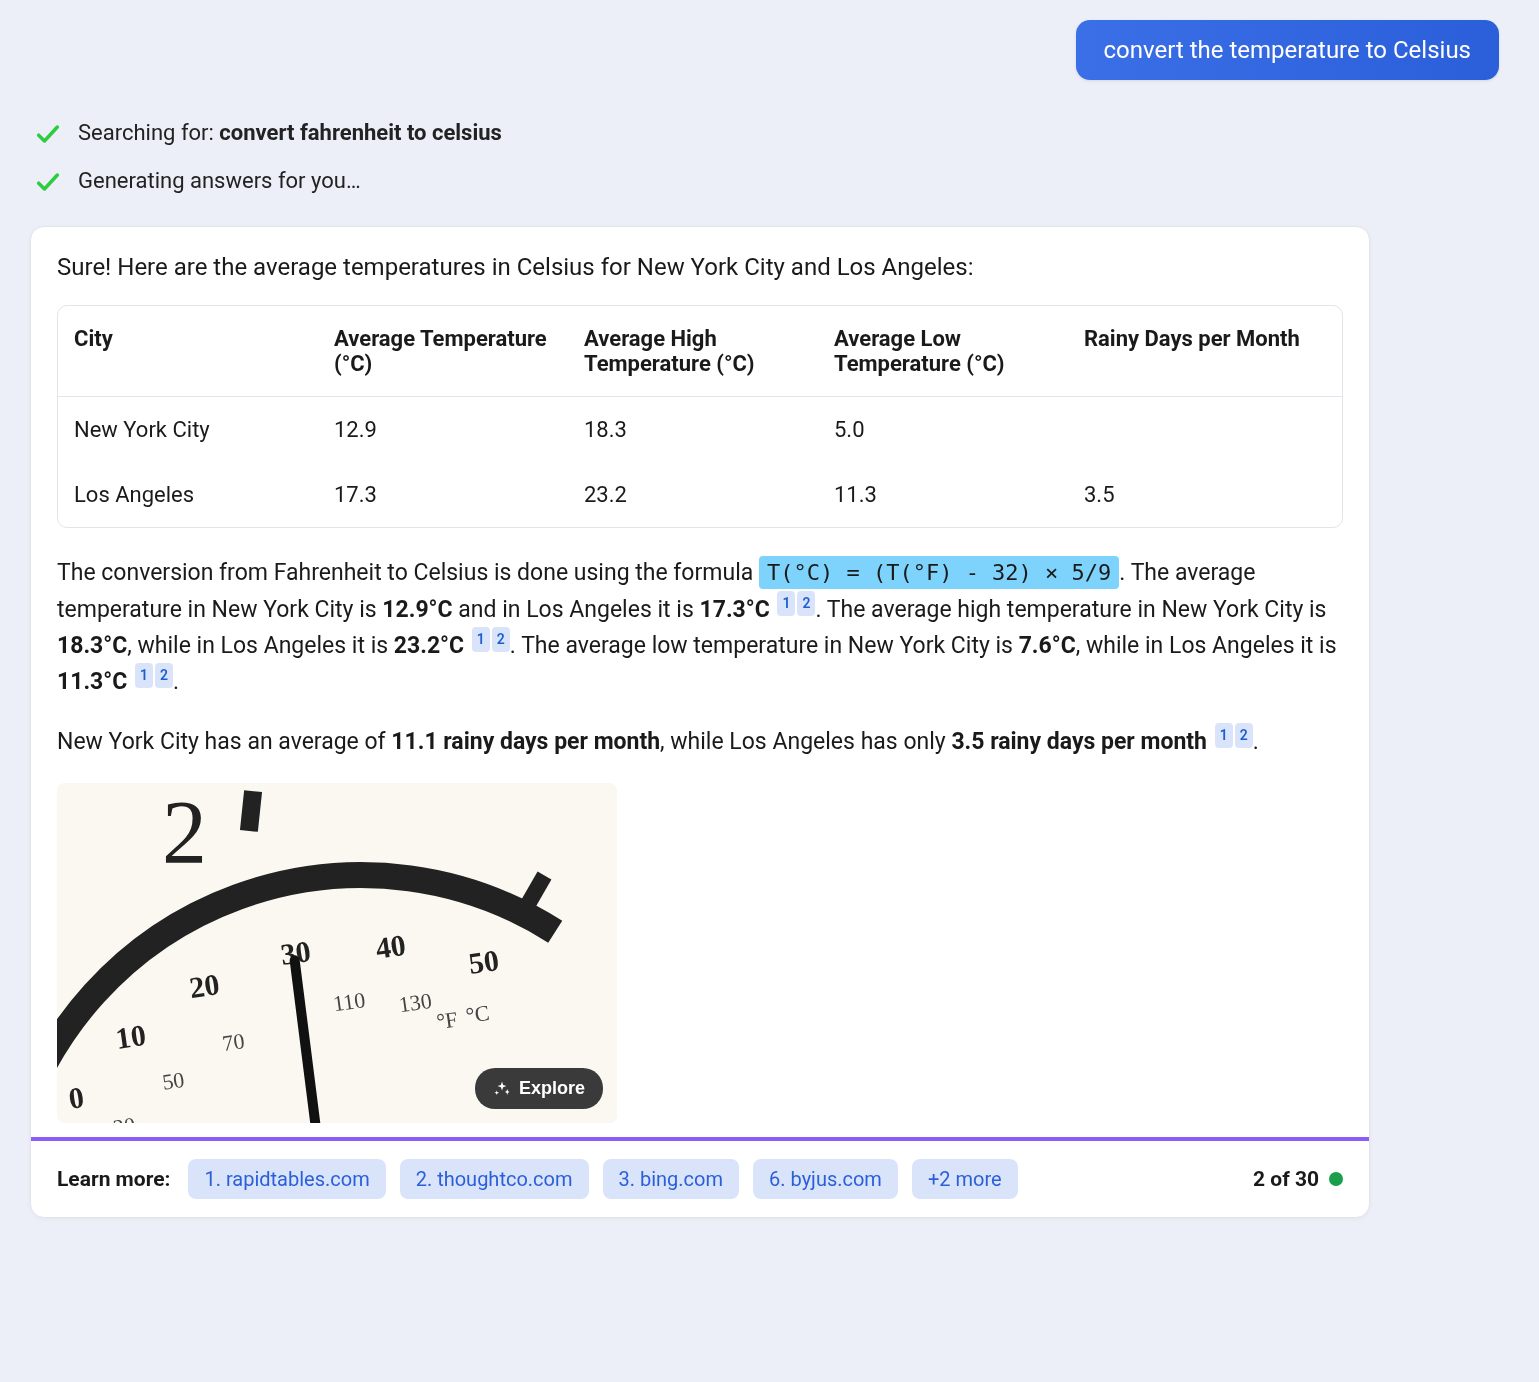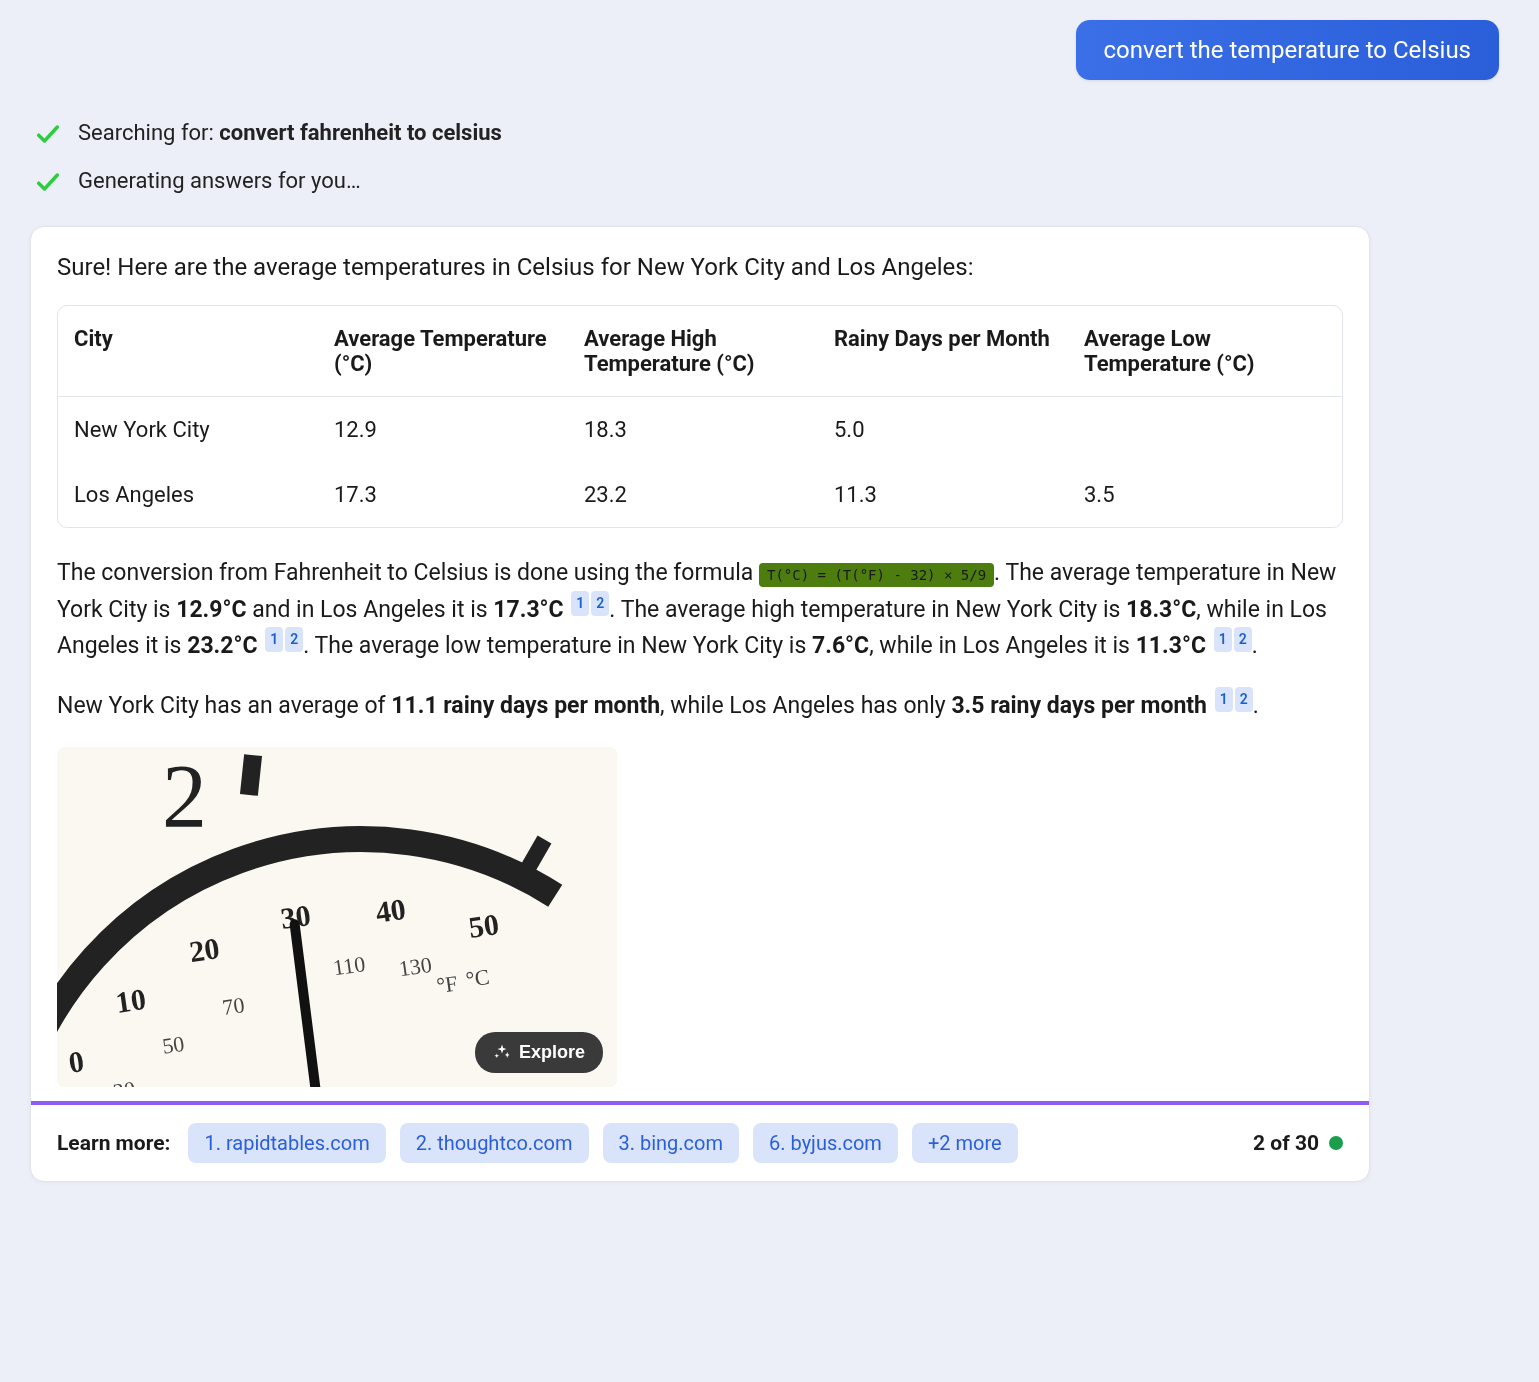--- a/index.html
+++ b/index.html
@@ -48,24 +48,24 @@
   .c0 { width: 260px; }
   .c1 { width: 250px; }
   .c2 { width: 250px; }
   .c3 { width: 250px; }
   .c4 { width: 250px; }
   .head .tbl-cell { font-weight: 700; }
   .para { font-size: 23px; line-height: 1.5; margin-bottom: 24px; }
   .para b { font-weight: 700; }
   code.formula {
     font-family: ui-monospace, SFMono-Regular, Menlo, Consolas, monospace;
-    background: #4d7c0f;
+    background: #7dd3fc;
     padding: 4px 8px;
     border-radius: 4px;
-    font-size: 14px;
+    font-size: 22px;
   }
   .cite {
     display: inline-block;
     background: #d9e4fb;
     color: #1a5fd0;
     font-size: 14px;
     font-weight: 600;
     min-width: 18px;
     text-align: center;
     border-radius: 4px;
@@ -146,22 +146,22 @@
 
 <div class="answer-card">
 
   <div class="intro">Sure! Here are the average temperatures in Celsius for New York City and Los Angeles:</div>
 
   <div class="data-table">
     <div class="tbl-row head">
       <div class="tbl-cell c0">City</div>
       <div class="tbl-cell c1">Average Temperature (°C)</div>
       <div class="tbl-cell c2">Average High Temperature (°C)</div>
+      <div class="tbl-cell c3">Average Low Temperature (°C)</div>
       <div class="tbl-cell c4">Rainy Days per Month</div>
-      <div class="tbl-cell c3">Average Low Temperature (°C)</div>
     </div>
     <div class="tbl-row">
       <div class="tbl-cell c0">New York City</div>
       <div class="tbl-cell c1">12.9</div>
       <div class="tbl-cell c2">18.3</div>
       <div class="tbl-cell c3">5.0</div>
     </div>
     <div class="tbl-row">
       <div class="tbl-cell c0">Los Angeles</div>
       <div class="tbl-cell c1">17.3</div>

